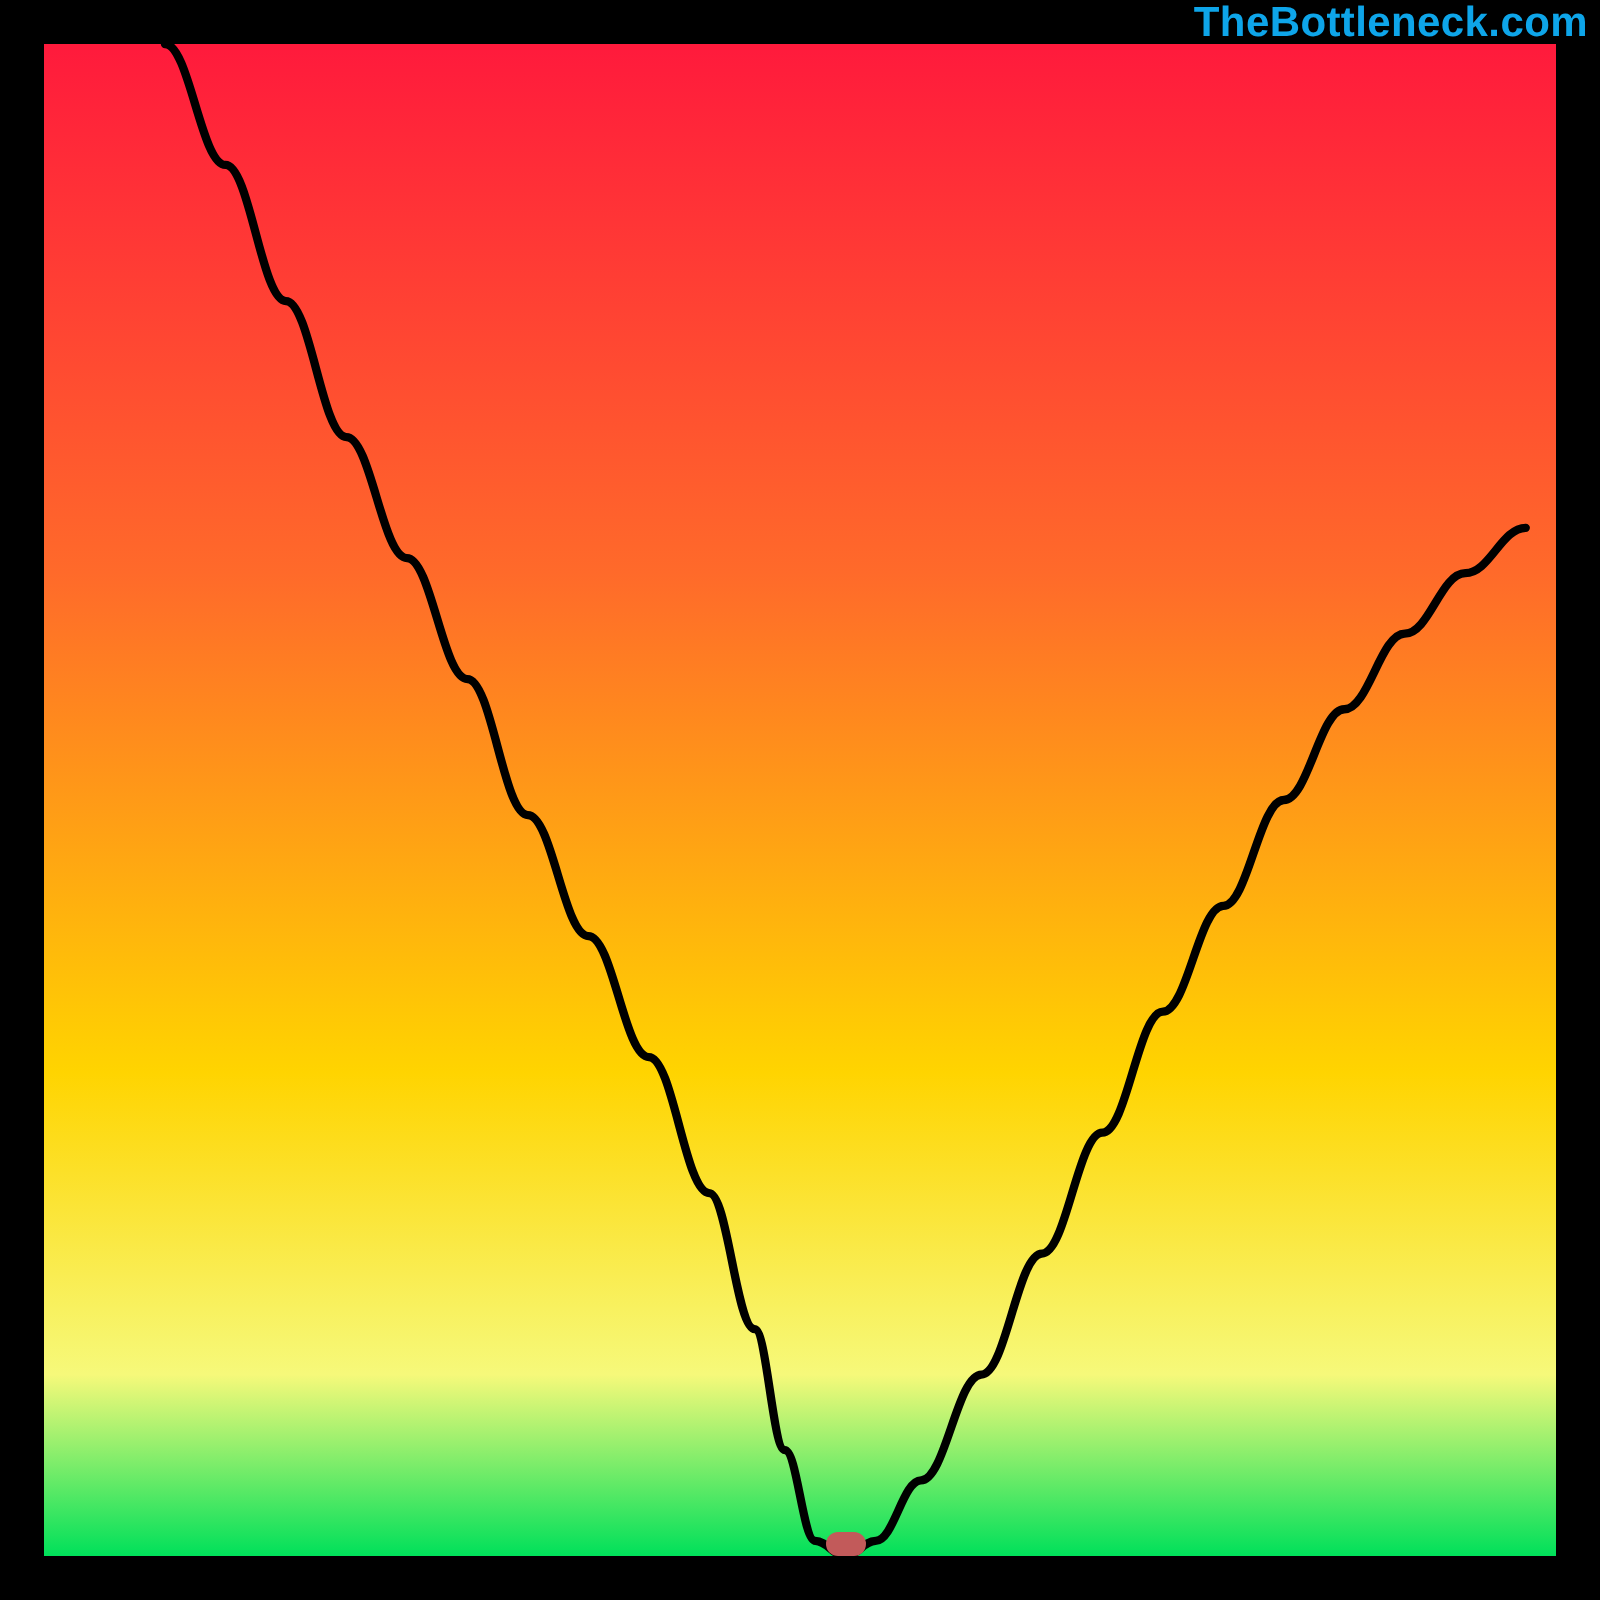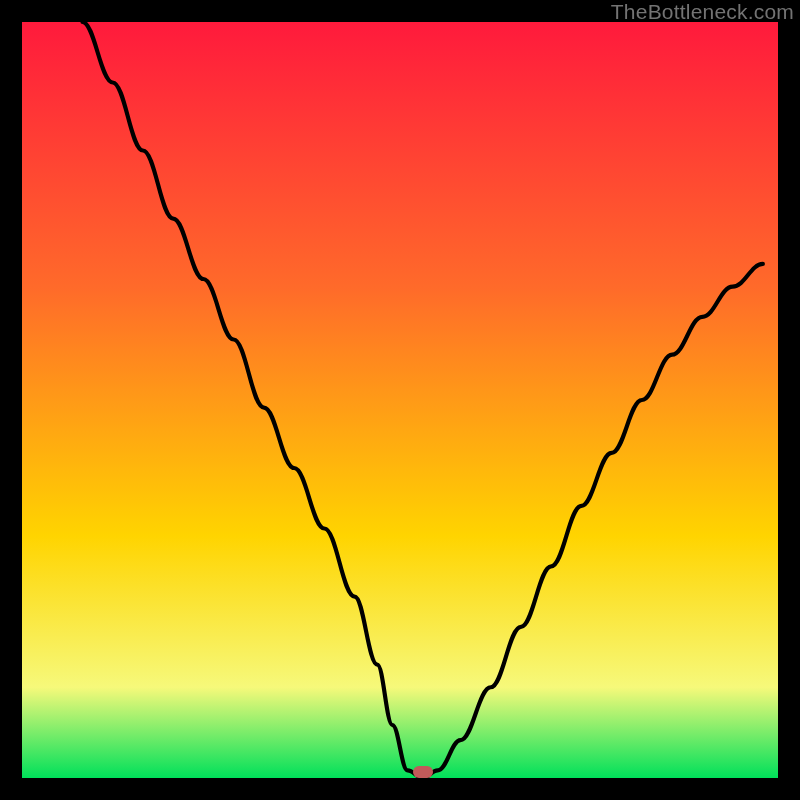--- a/index.html
+++ b/index.html
@@ -46,22 +46,22 @@
     width: 20px;
     height: 12px;
     border-radius: 6px;
     transform: translate(-50%, -50%);
   }
   .watermark {
     position: absolute;
     top: 0;
     right: 6px;
     font-size: 21px;
-    font-weight: 400;
-    color: #737373;
+    font-weight: 700;
+    color: #0ea5e9;
     letter-spacing: 0.2px;
   }
 </style>
 </head>
 <body>
 
 <div class="frame">
 
   <div class="watermark">TheBottleneck.com</div>
 

